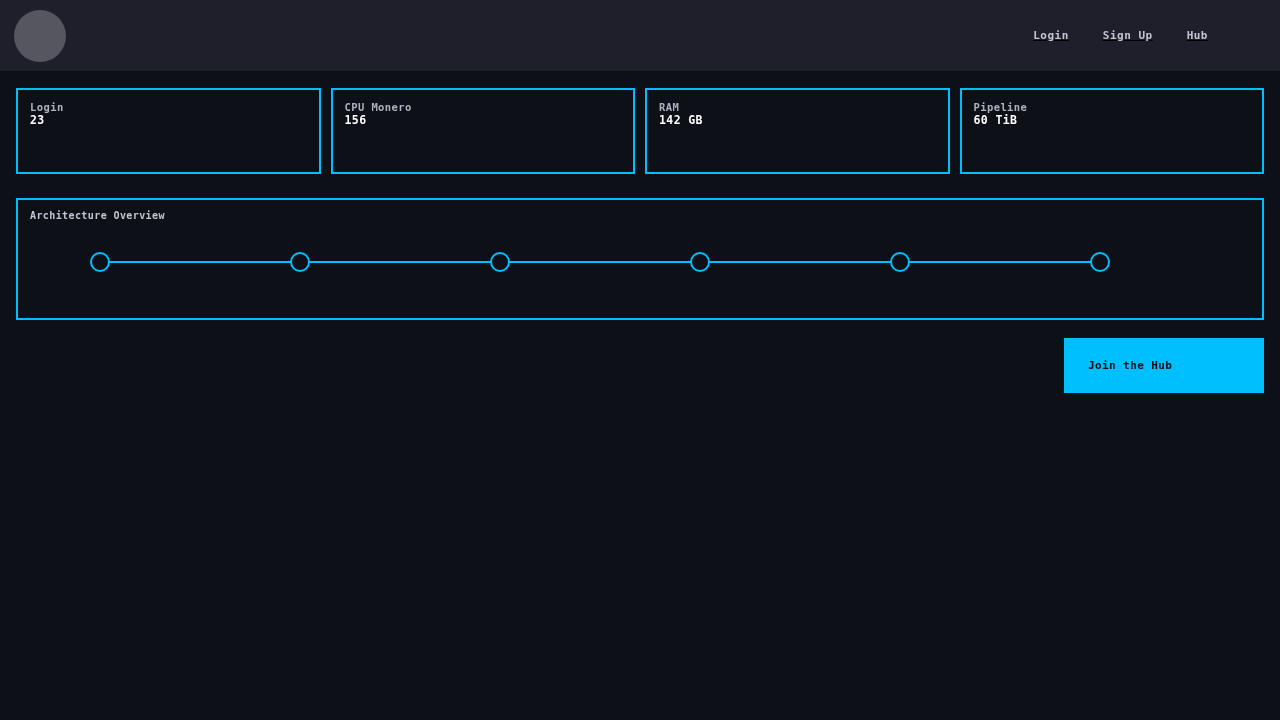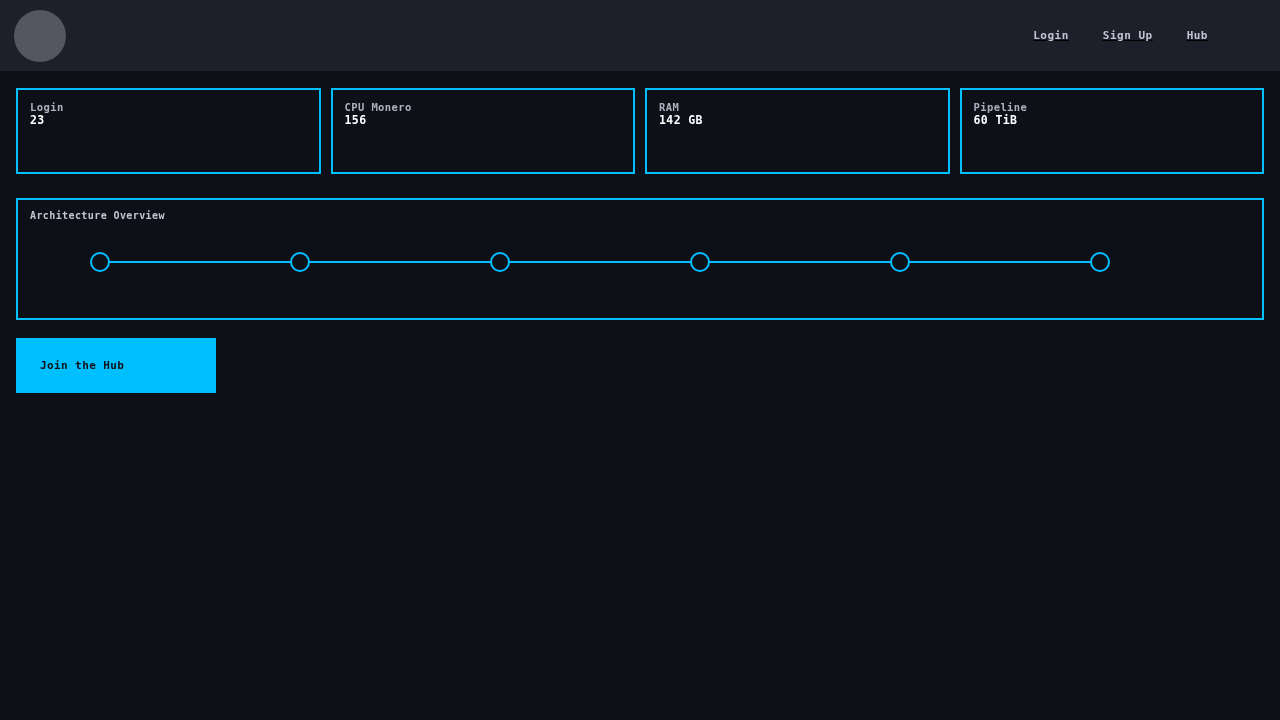--- a/index.html
+++ b/index.html
@@ -114,21 +114,21 @@
     position: absolute;
     left: 0;
     top: 0;
     width: 100%;
     height: 100%;
   }
 
   
   .cta-wrap {
     display: flex;
-    justify-content: flex-start;
+    justify-content: flex-end;
     margin-top: 18px;
   }
   .cta-button {
     width: 200px;
     height: 55px;
     background: #00bfff;
     border: none;
     color: #101218;
     font-family: "DejaVu Sans Mono", "Liberation Mono", monospace;
     font-size: 11px;

